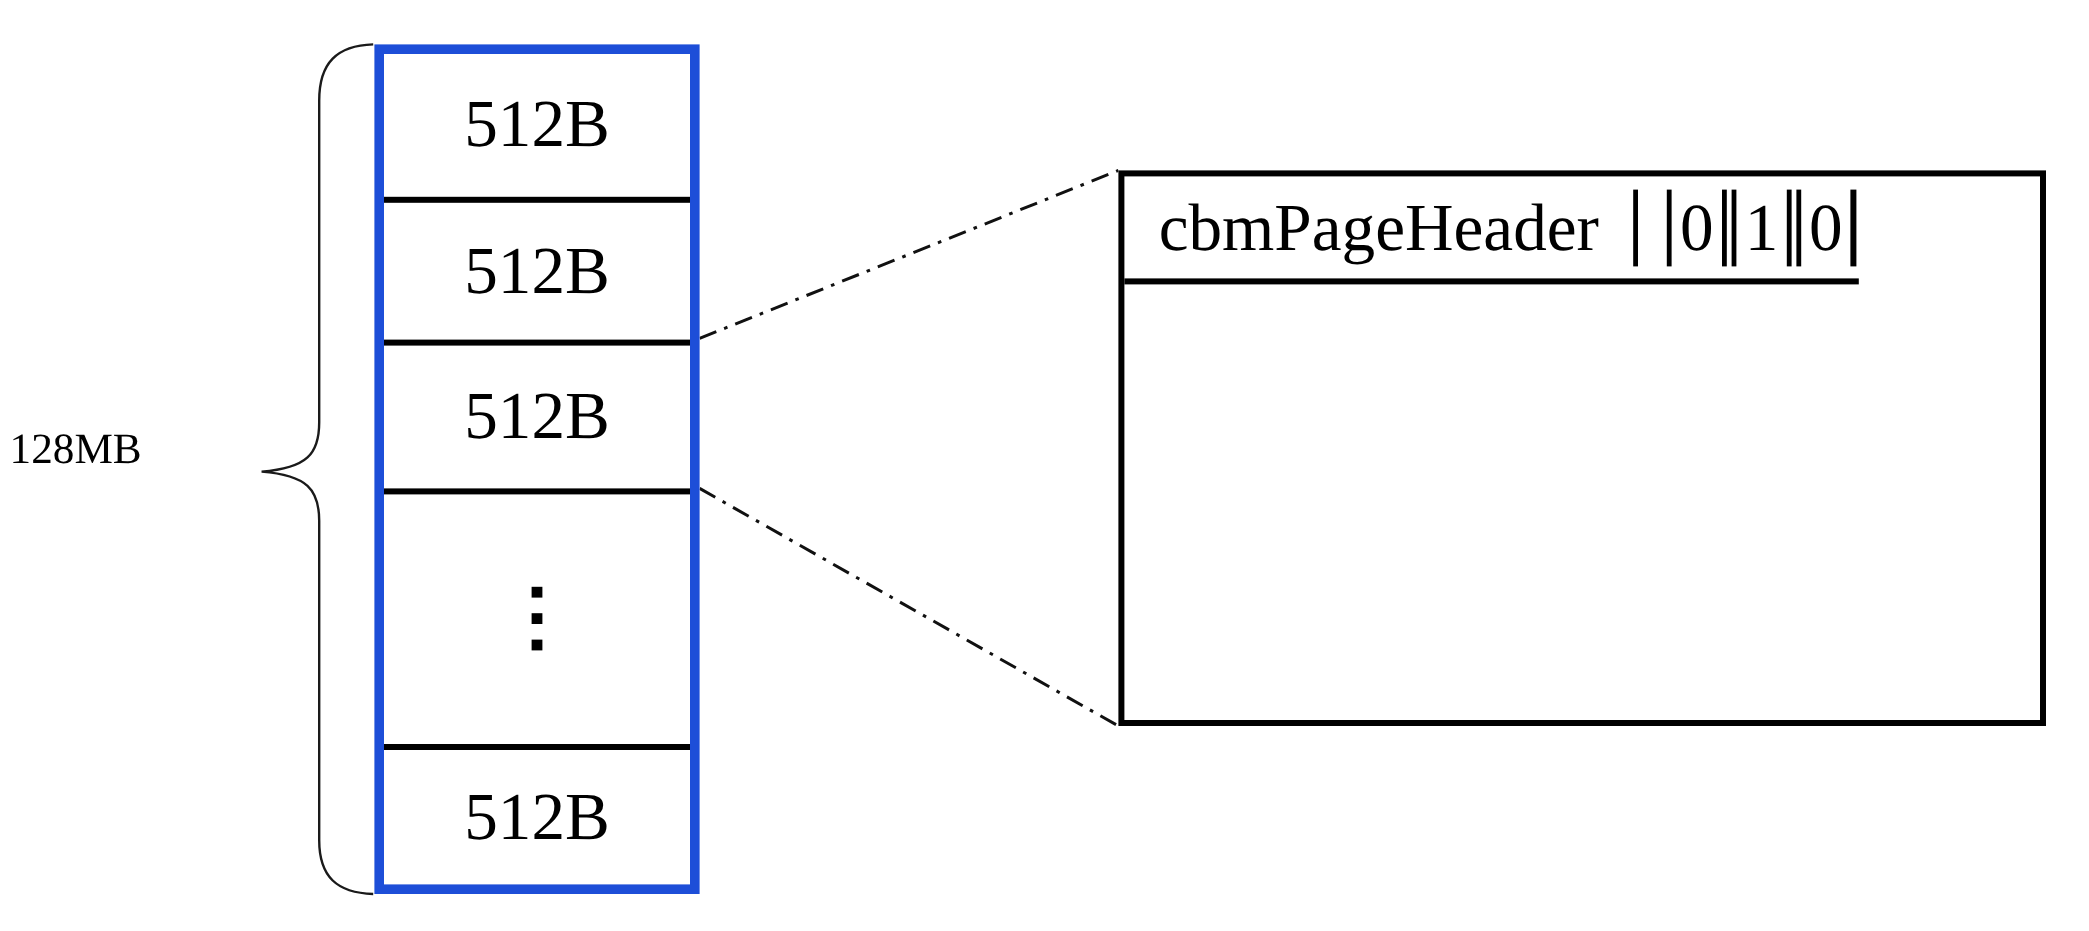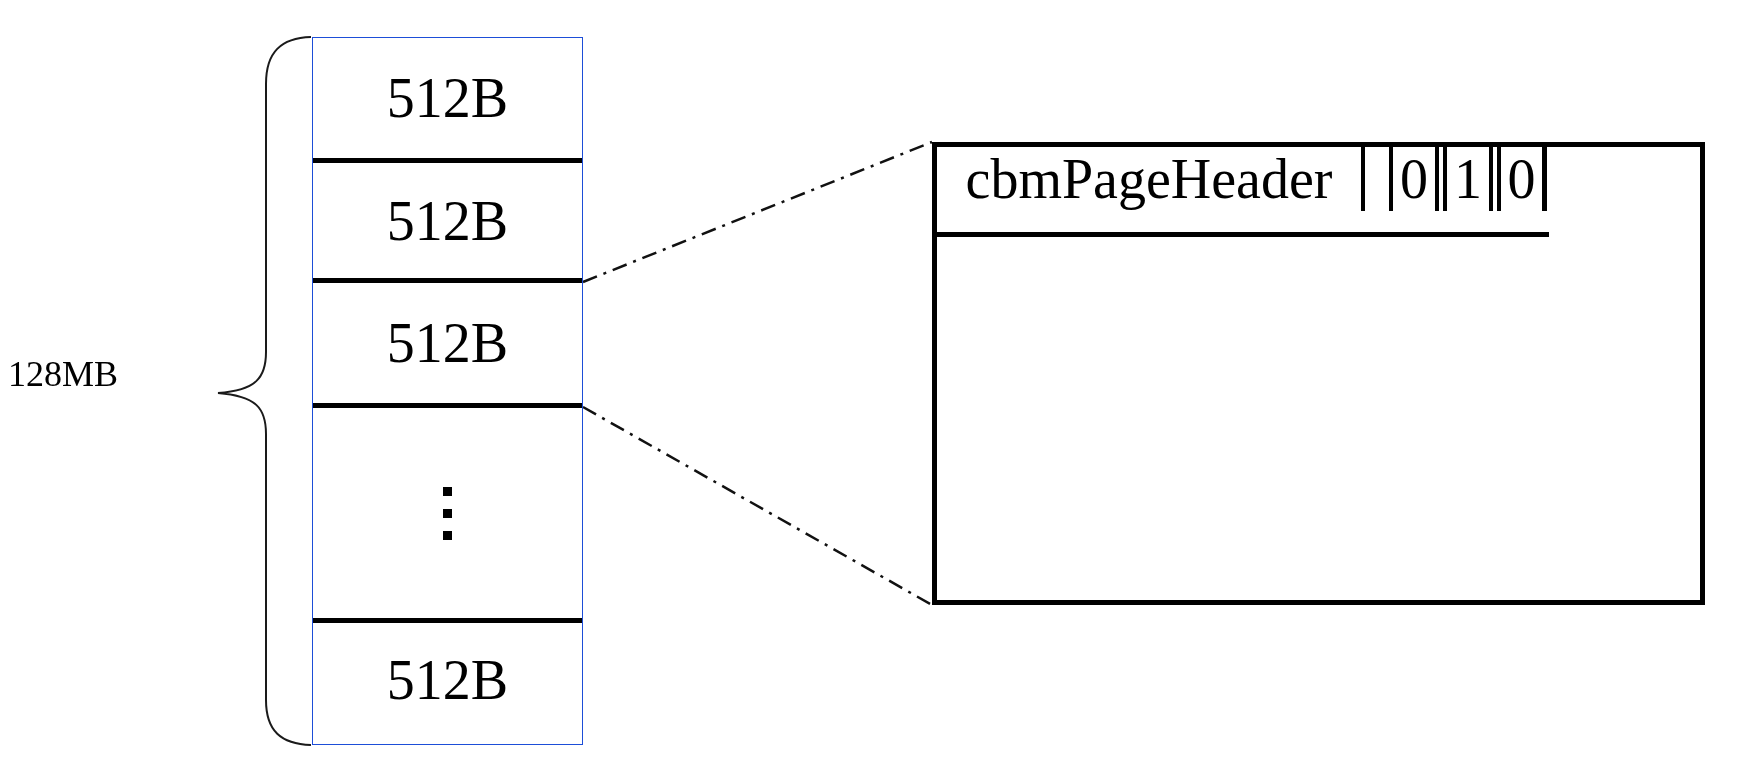--- a/index.html
+++ b/index.html
@@ -21,21 +21,21 @@
     top: 0;
     pointer-events: none;
   }
   
   .stack {
     position: absolute;
     left: 312px;
     top: 37px;
     width: 271px;
     height: 708px;
-    border: 1px solid #1d4ed8;
+    border: 8px solid #1d4ed8;
     box-sizing: border-box;
     display: flex;
     flex-direction: column;
     background: #fff;
   }
   .block {
     display: flex;
     align-items: center;
     justify-content: center;
     font-size: 56px;
@@ -76,21 +76,21 @@
   }
   .header-band {
     position: absolute;
     left: 0;
     top: 0;
     width: 612px;
     height: 90px;
     border-bottom: 5px solid #000;
     box-sizing: border-box;
     display: flex;
-    align-items: flex-start;
+    align-items: center;
   }
   .header-cell {
     width: 428px;
     box-sizing: border-box;
     border-right: 4px solid #000;
     display: flex;
     align-items: center;
     justify-content: center;
     font-size: 56px;
     color: #000;

